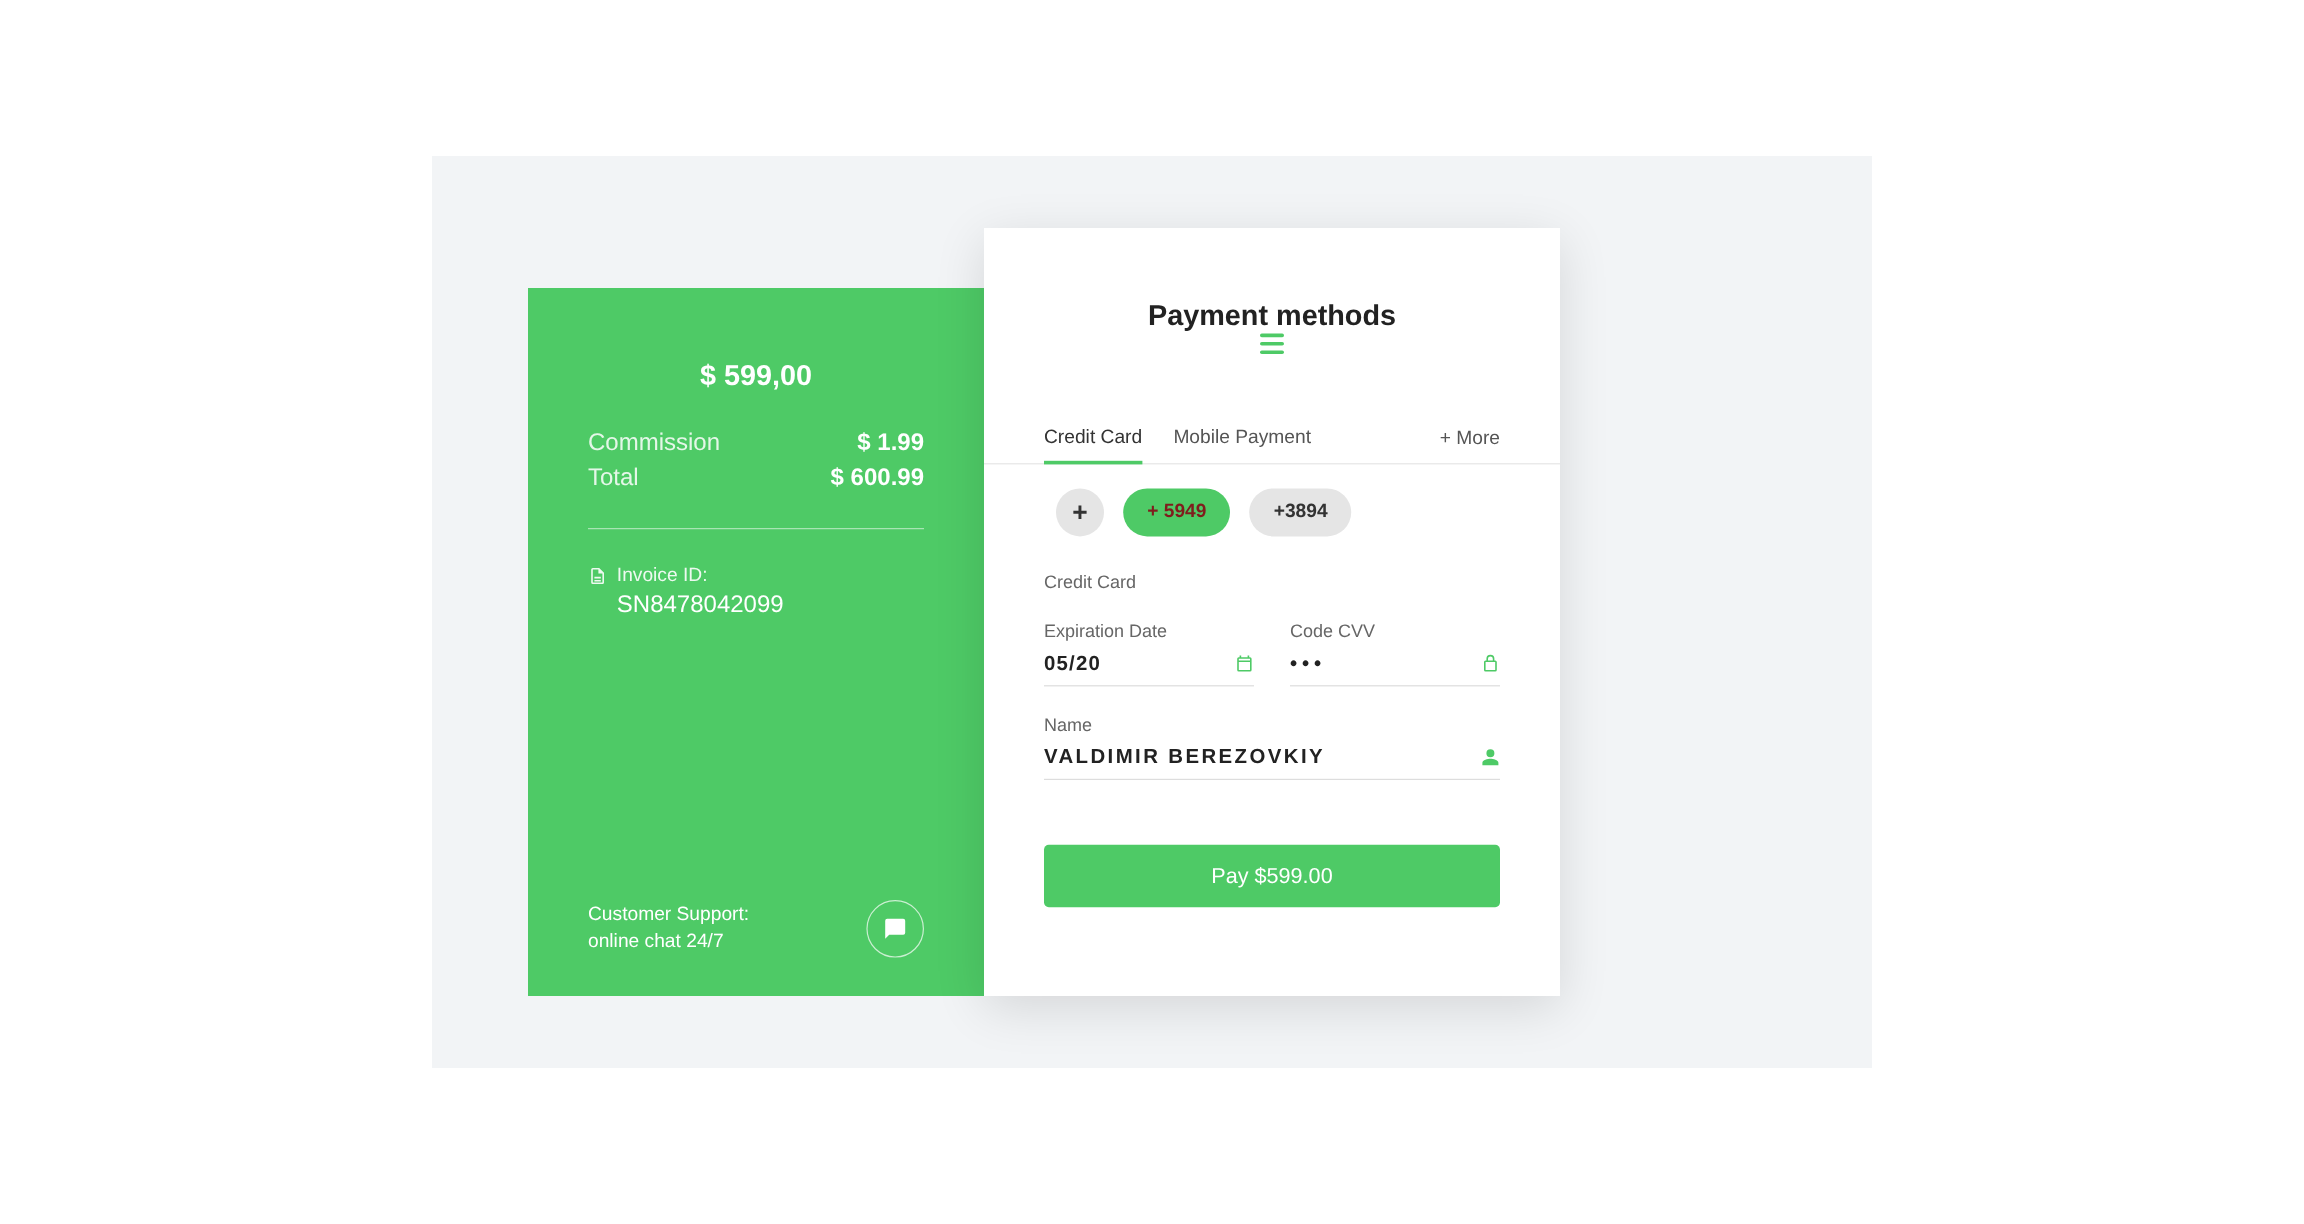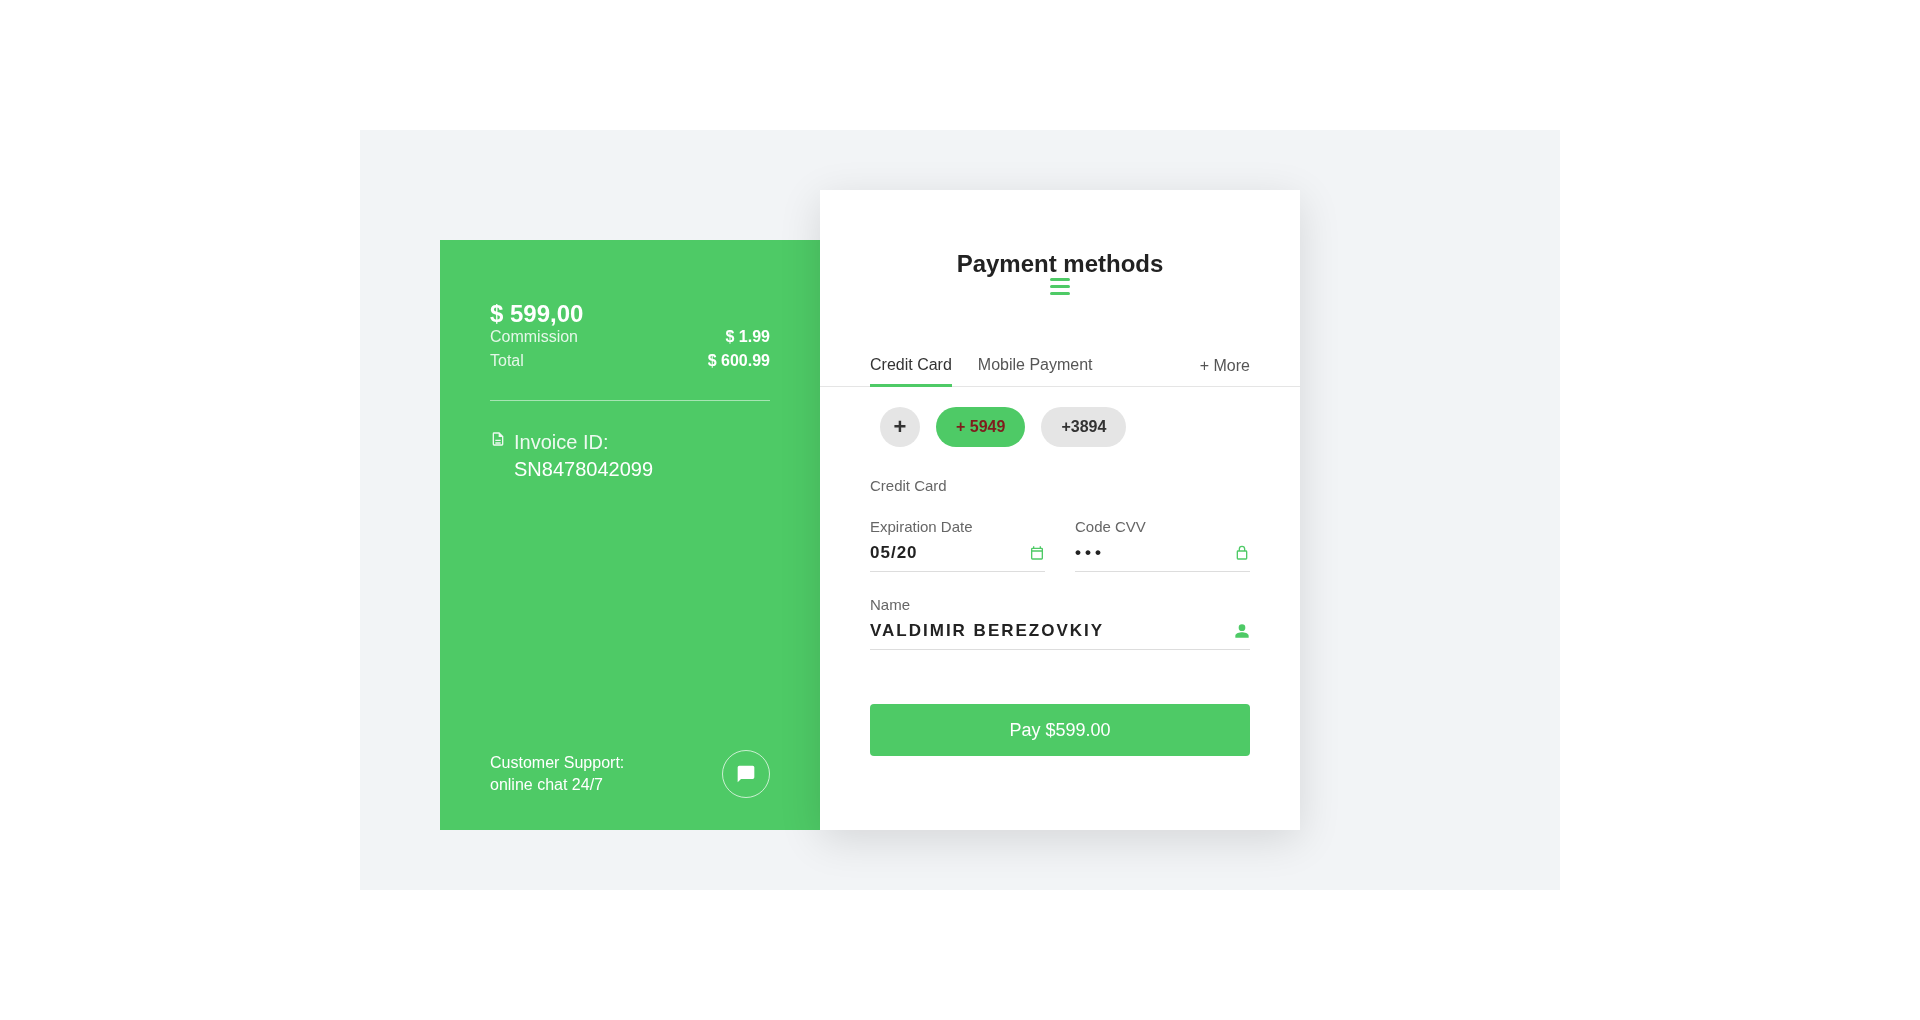--- a/index.html
+++ b/index.html
@@ -24,36 +24,38 @@
   background: #4eca66;
   color: #fff;
   padding: 60px 50px 60px 50px;
   margin-top: 50px;
   height: 590px;
   position: relative;
 }
 .amount-big {
   font-size: 24px;
   font-weight: 700;
+  margin-bottom: 30px;
+  text-align: center;
 }
 .line-row {
   display: flex;
   justify-content: space-between;
-  font-size: 16px;
+  font-size: 20px;
   margin-bottom: 6px;
 }
 .line-row .label { opacity: 0.85; }
 .line-row .val { font-weight: 700; }
 .hr {
   border: none;
   border-top: 1px solid rgba(255,255,255,0.5);
   margin: 30px 0;
 }
 .info-block { margin-bottom: 24px; }
-.info-label { font-size: 20px; opacity: 0.9; display: flex; gap: 8px; }
+.info-label { font-size: 16px; opacity: 0.9; display: flex; align-items: center; gap: 8px; }
 .info-value { font-size: 20px; font-weight: 400; margin-top: 4px; margin-left: 24px; }
 .support-row {
   position: absolute;
   bottom: 32px;
   left: 50px;
   right: 50px;
   display: flex;
   justify-content: space-between;
   align-items: center;
 }

